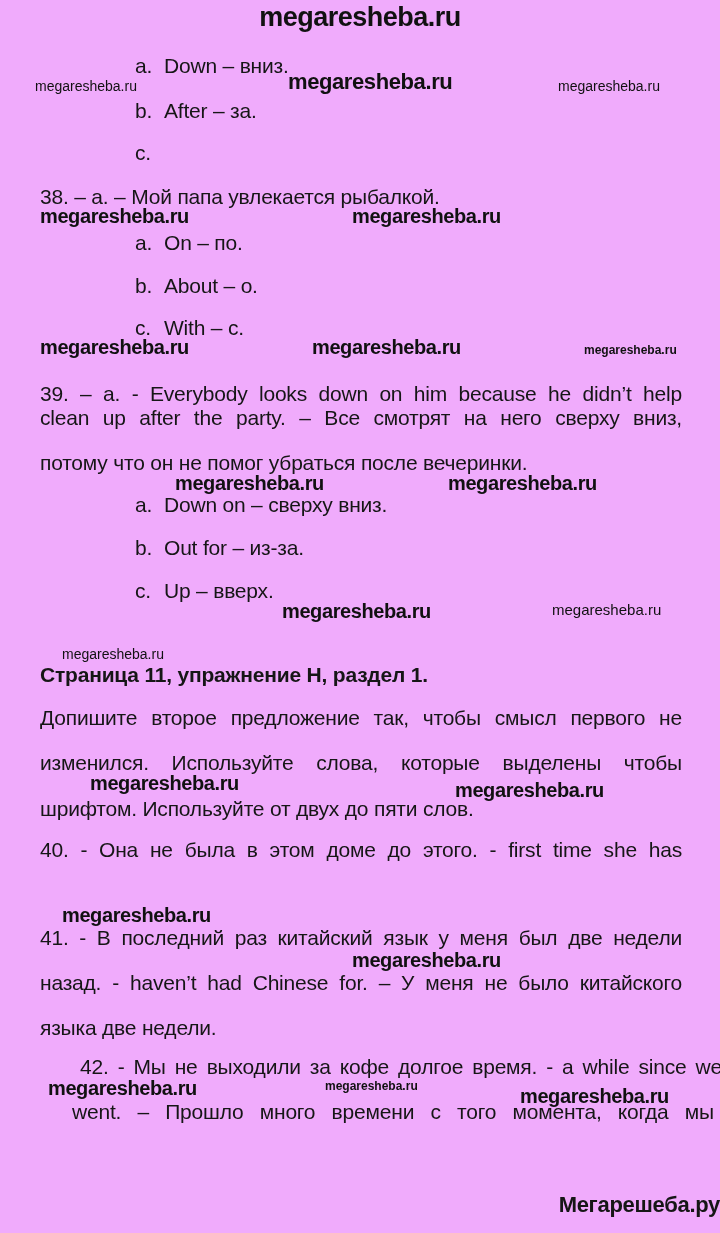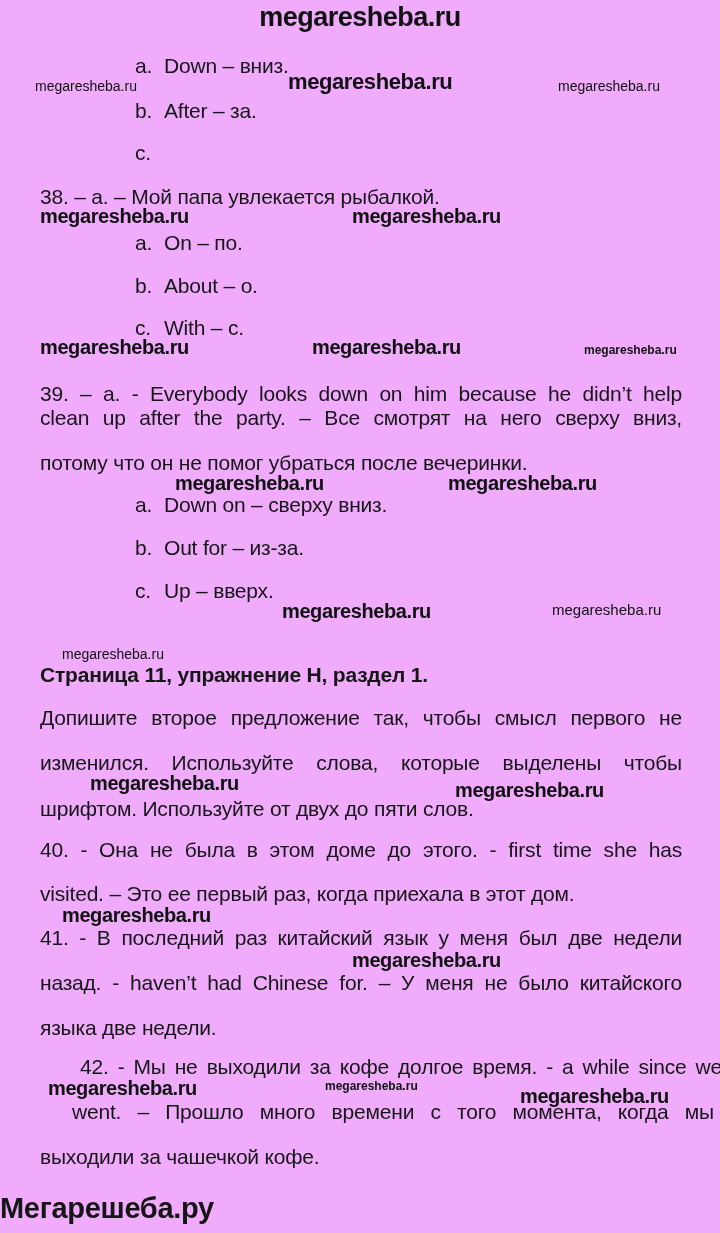--- a/index.html
+++ b/index.html
@@ -57,23 +57,23 @@
 
   .header-wm {
     left: 0; right: 0; top: 2px;
     text-align: center;
     font-weight: bold;
     font-size: 27px;
     letter-spacing: -0.5px;
   }
   .footer-brand {
     left: 0; right: 0; top: 1192px;
-    text-align: left;
+    text-align: right;
     font-weight: bold;
-    font-size: 29px;
+    font-size: 22px;
     letter-spacing: -0.3px;
   }
 </style>
 </head>
 <body>
 
 <div class="page">
 
   <div class="abs header-wm wm">megaresheba.ru</div>
 
@@ -142,33 +142,31 @@
   <div class="abs heading" style="left:40px; top:663px;">Страница 11, упражнение H, раздел 1.</div>
 
   <div class="abs line just" style="left:40px; top:706px;">Допишите второе предложение так, чтобы смысл первого не</div>
   <div class="abs line just" style="left:40px; top:751px;">изменился. Используйте слова, которые выделены чтобы</div>
   <div class="abs line" style="left:40px; top:797px;">шрифтом. Используйте от двух до пяти слов.</div>
 
   <div class="abs wm wm-b" style="left:90px;  top:772px;">megaresheba.ru</div>
   <div class="abs wm wm-b" style="left:455px; top:779px;">megaresheba.ru</div>
 
   <div class="abs line just" style="left:40px; top:838px;">40. - Она не была в этом доме до этого. - first time she has</div>
-  <div class="abs line" style="left:40px; top:882px;">visited. – Это ее первый раз, когда приехала в этот дом.</div>
 
   <div class="abs wm wm-b" style="left:62px; top:904px;">megaresheba.ru</div>
 
   <div class="abs line just" style="left:40px; top:926px;">41. - В последний раз китайский язык у меня был две недели</div>
   <div class="abs wm wm-b" style="left:352px; top:949px;">megaresheba.ru</div>
   <div class="abs line just" style="left:40px; top:971px;">назад. - haven’t had Chinese for. – У меня не было китайского</div>
   <div class="abs line" style="left:40px; top:1016px;">языка две недели.</div>
 
   <div class="abs line just" style="left:40px; top:1055px;margin-left:40px;">42. - Мы не выходили за кофе долгое время. - a while since we</div>
 
   <div class="abs wm wm-b" style="left:48px;  top:1077px;">megaresheba.ru</div>
   <div class="abs wm wm-sb" style="left:325px; top:1079px;">megaresheba.ru</div>
   <div class="abs wm wm-b" style="left:520px; top:1085px;">megaresheba.ru</div>
 
   <div class="abs line just" style="left:40px; top:1100px;margin-left:32px;">went. – Прошло много времени с того момента, когда мы</div>
-  <div class="abs line" style="left:40px; top:1145px;">выходили за чашечкой кофе.</div>
 
   <div class="abs footer-brand">Мегарешеба.ру</div>
 
 </div>
 
 </body></html>

